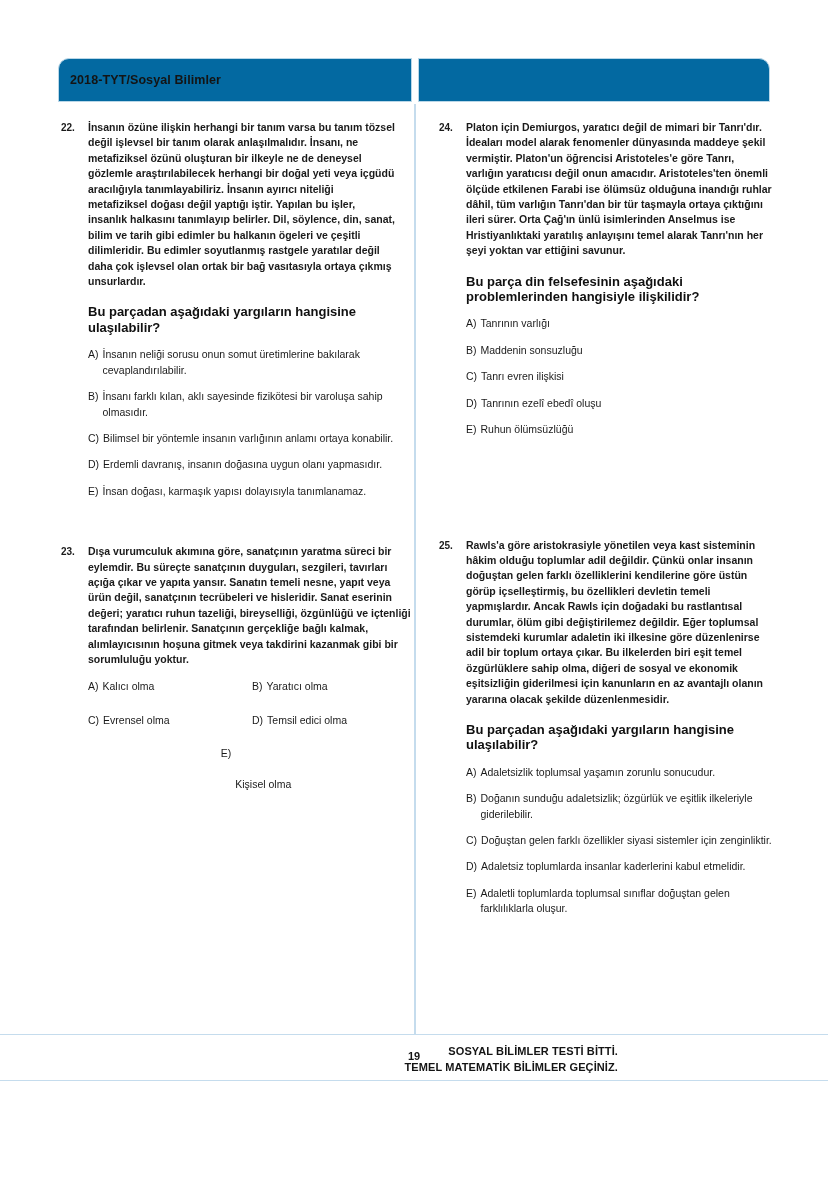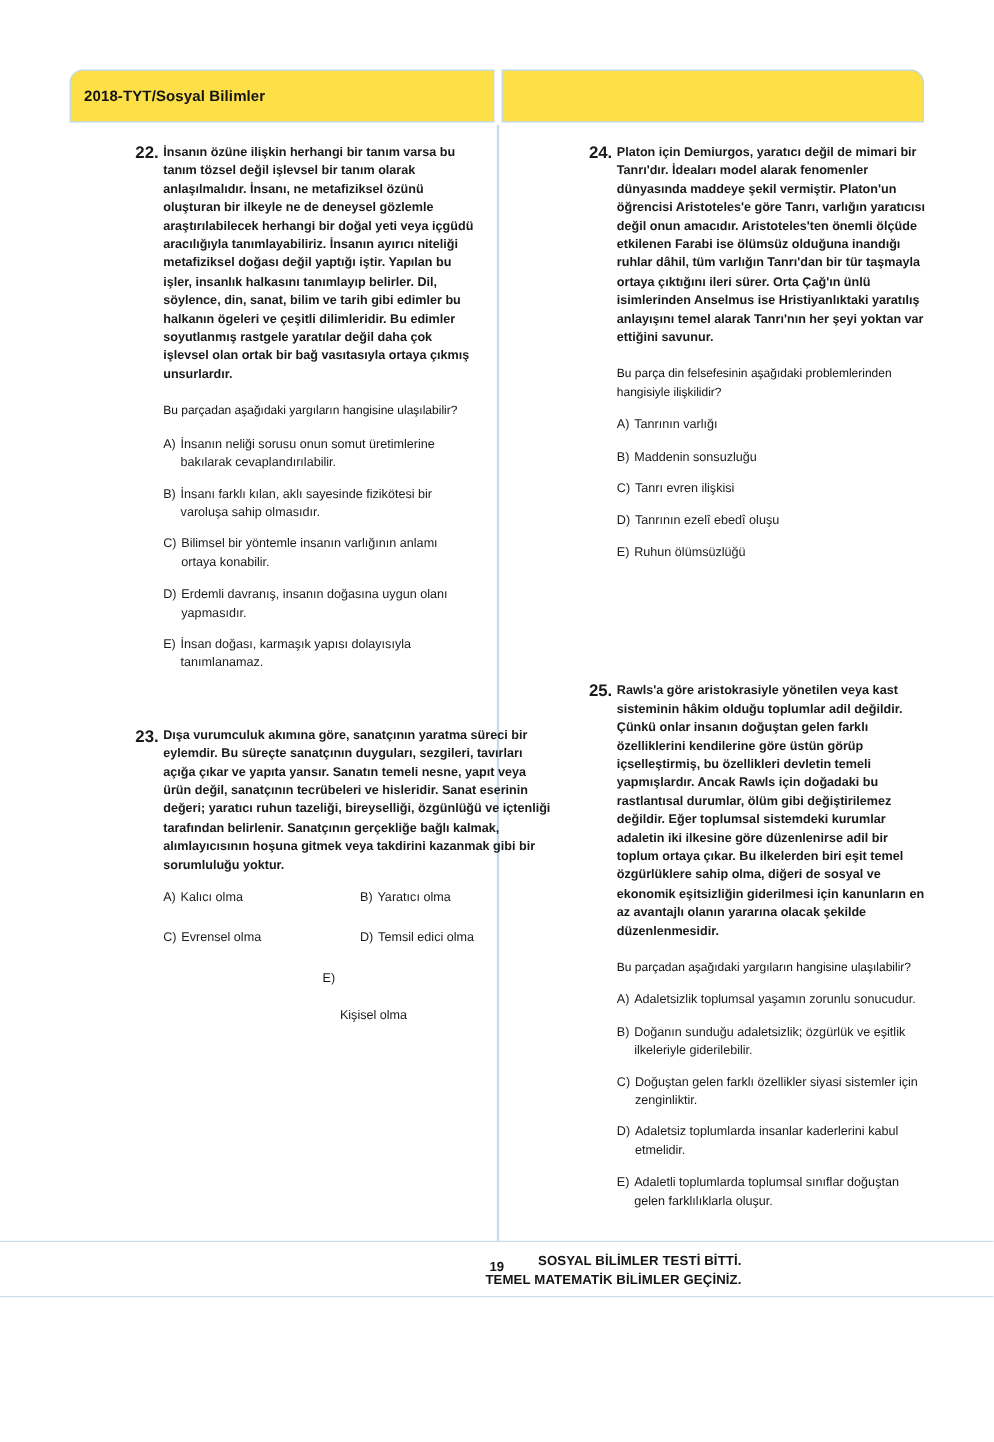--- a/index.html
+++ b/index.html
@@ -31,21 +31,21 @@
     top: 58px;
     width: 712px;
     height: 44px;
     display: flex;
     gap: 6px;
   }
   .header-box {
     box-sizing: border-box;
     height: 44px;
     border: 1px solid #b9d7e8;
-    background: #fde047;
+    background: #0369a1;
     display: flex;
     align-items: center;
   }
   .header-box.left {
     width: 354px;
     border-top-left-radius: 11px;
     padding-left: 11px;
   }
   .header-box.right {
     width: 352px;
@@ -98,43 +98,42 @@
     position: relative;
     margin-bottom: 0;
   }
   .q-head {
     display: flex;
     align-items: flex-start;
   }
   .q-num {
     width: 28px;
     flex: 0 0 28px;
-    font-size: 14px;
+    font-size: 10px;
     font-weight: bold;
     line-height: 15.4px;
-    text-align: center;
+    text-align: left;
     padding-left: 1px;
     box-sizing: border-box;
-    margin-left: 48px;
   }
   .q-body {
     flex: 1 1 auto;
   }
   .q-passage {
     font-size: 10.5px;
     line-height: 15.4px;
     text-align: left;
     margin: 0;
     color: #1a1a1a;
     font-weight: bold;
   }
   .q-prompt {
-    font-size: 10px;
+    font-size: 13px;
     line-height: 15.4px;
-    font-weight: normal;
+    font-weight: bold;
     margin: 15px 0 0 0;
     color: #101010;
   }
 
   .options {
     margin: 12px 0 0 0;
     padding: 0;
     list-style: none;
   }
   .option {

